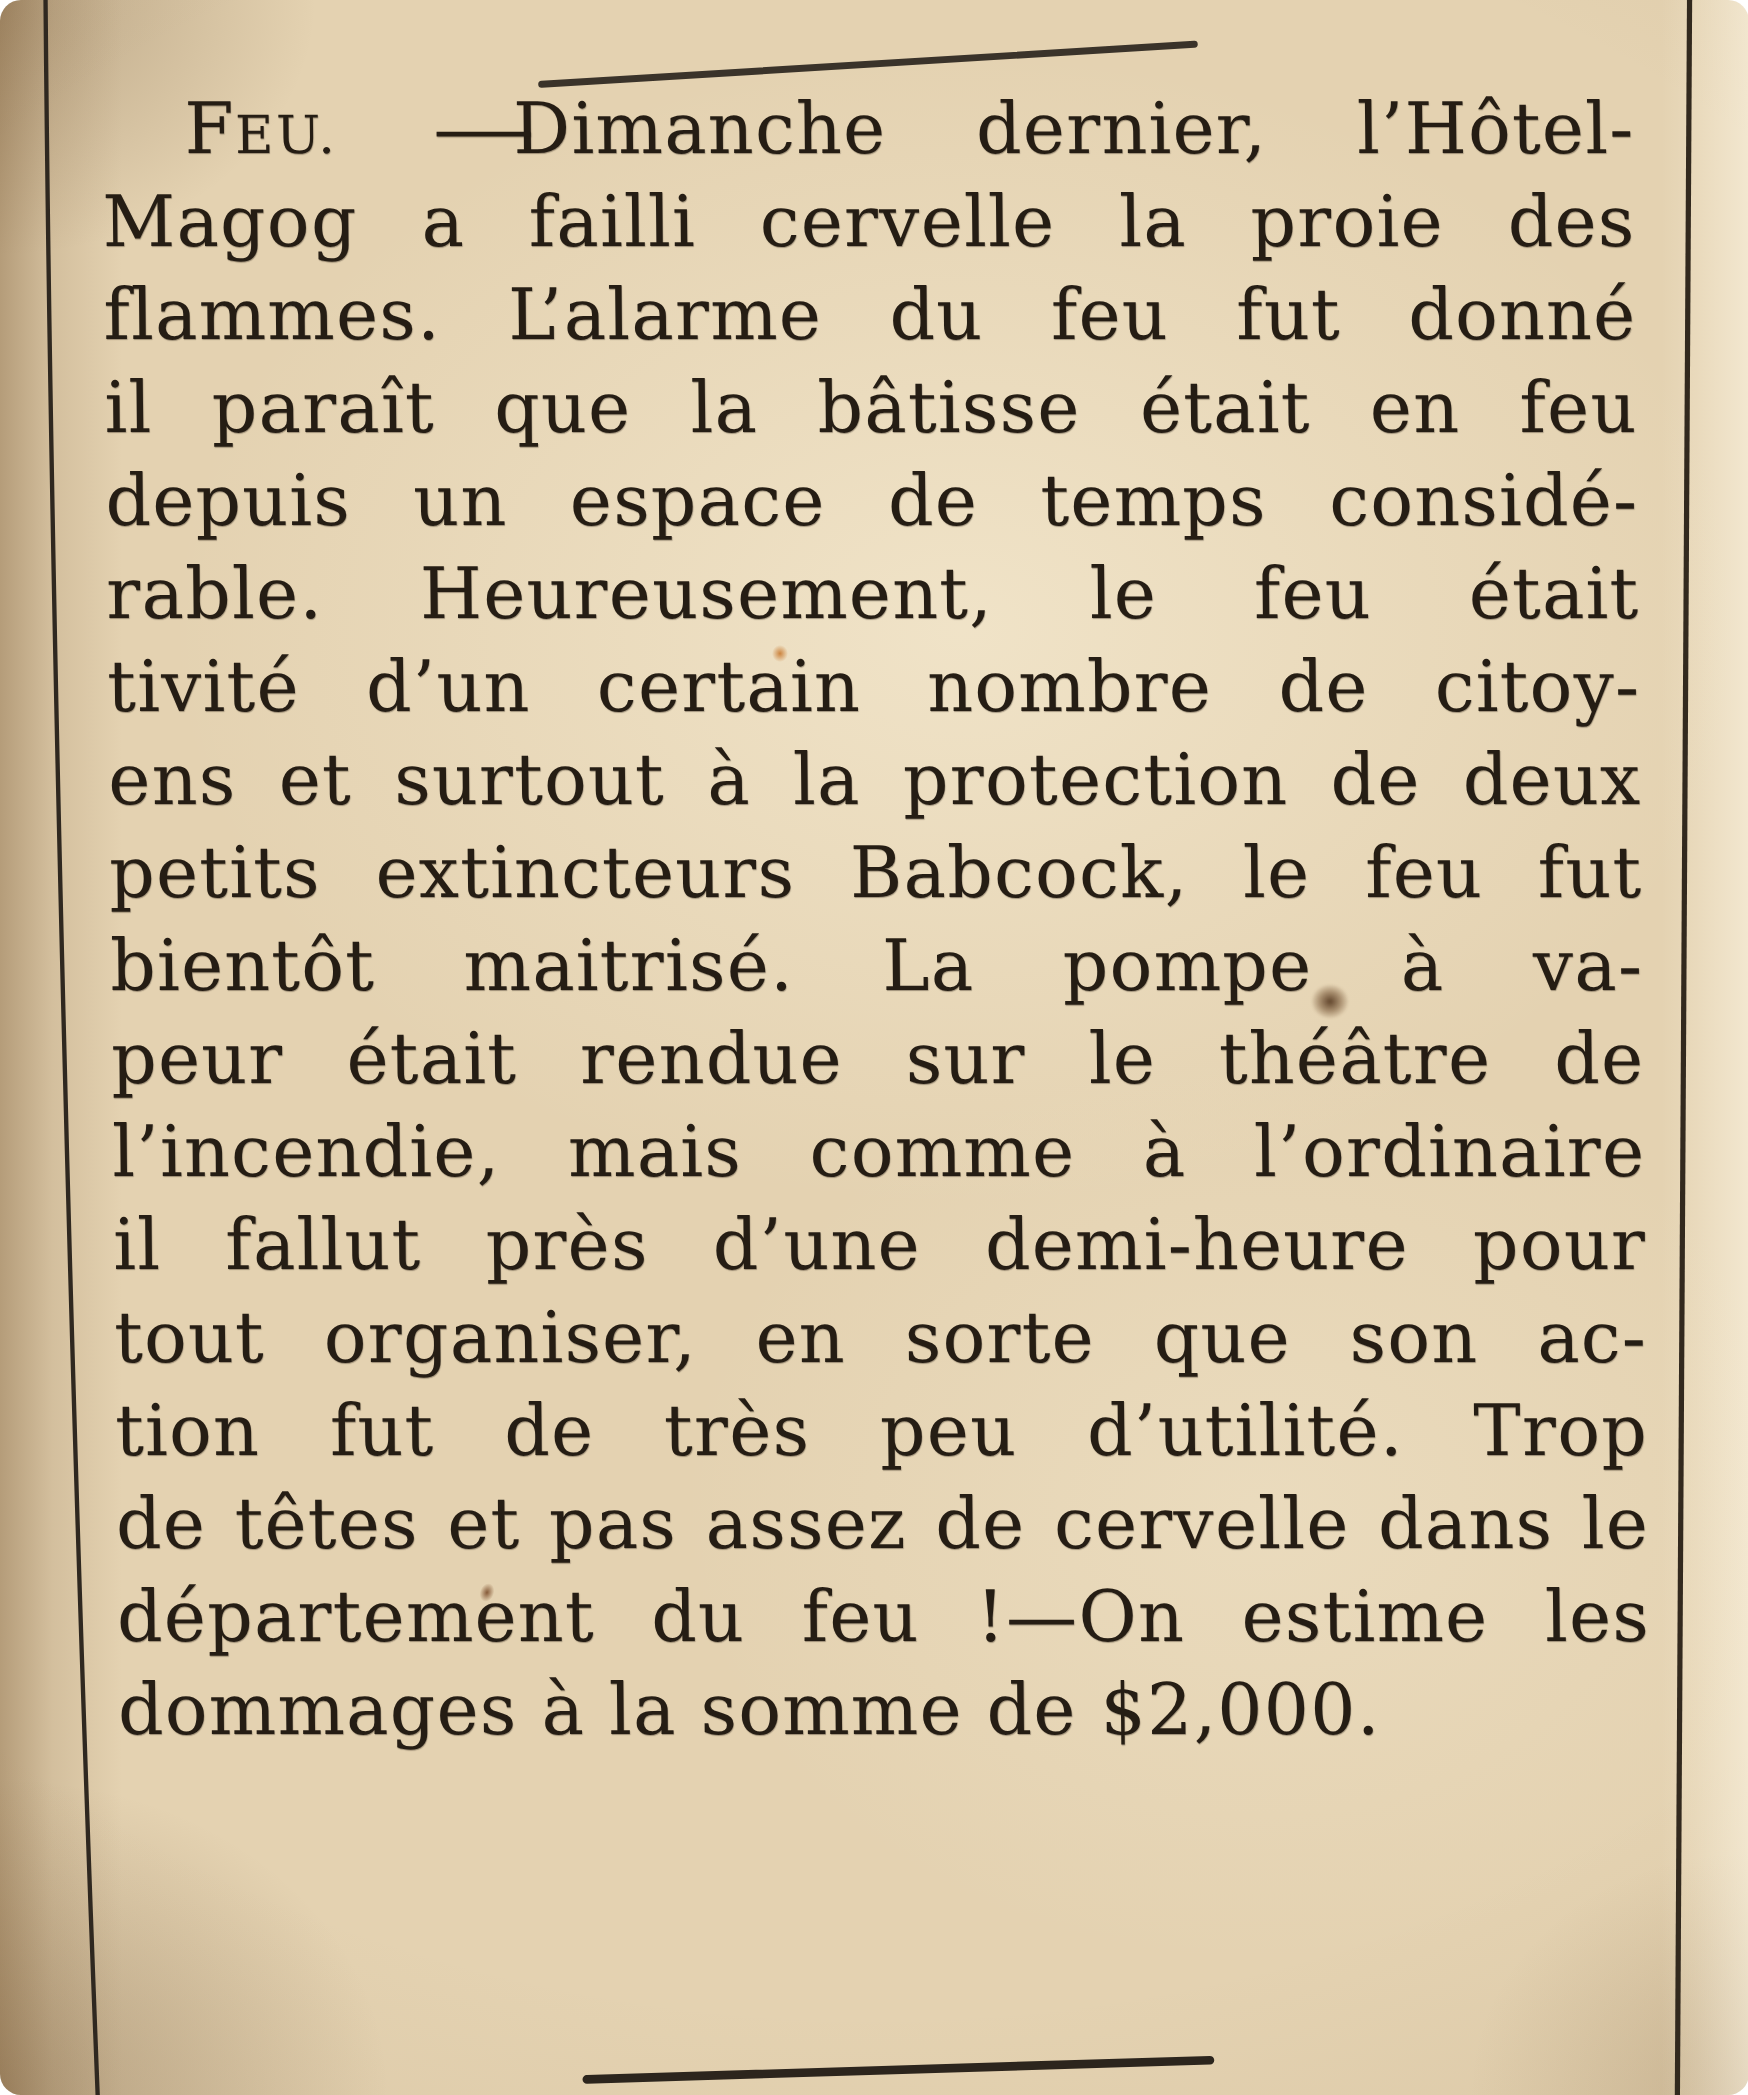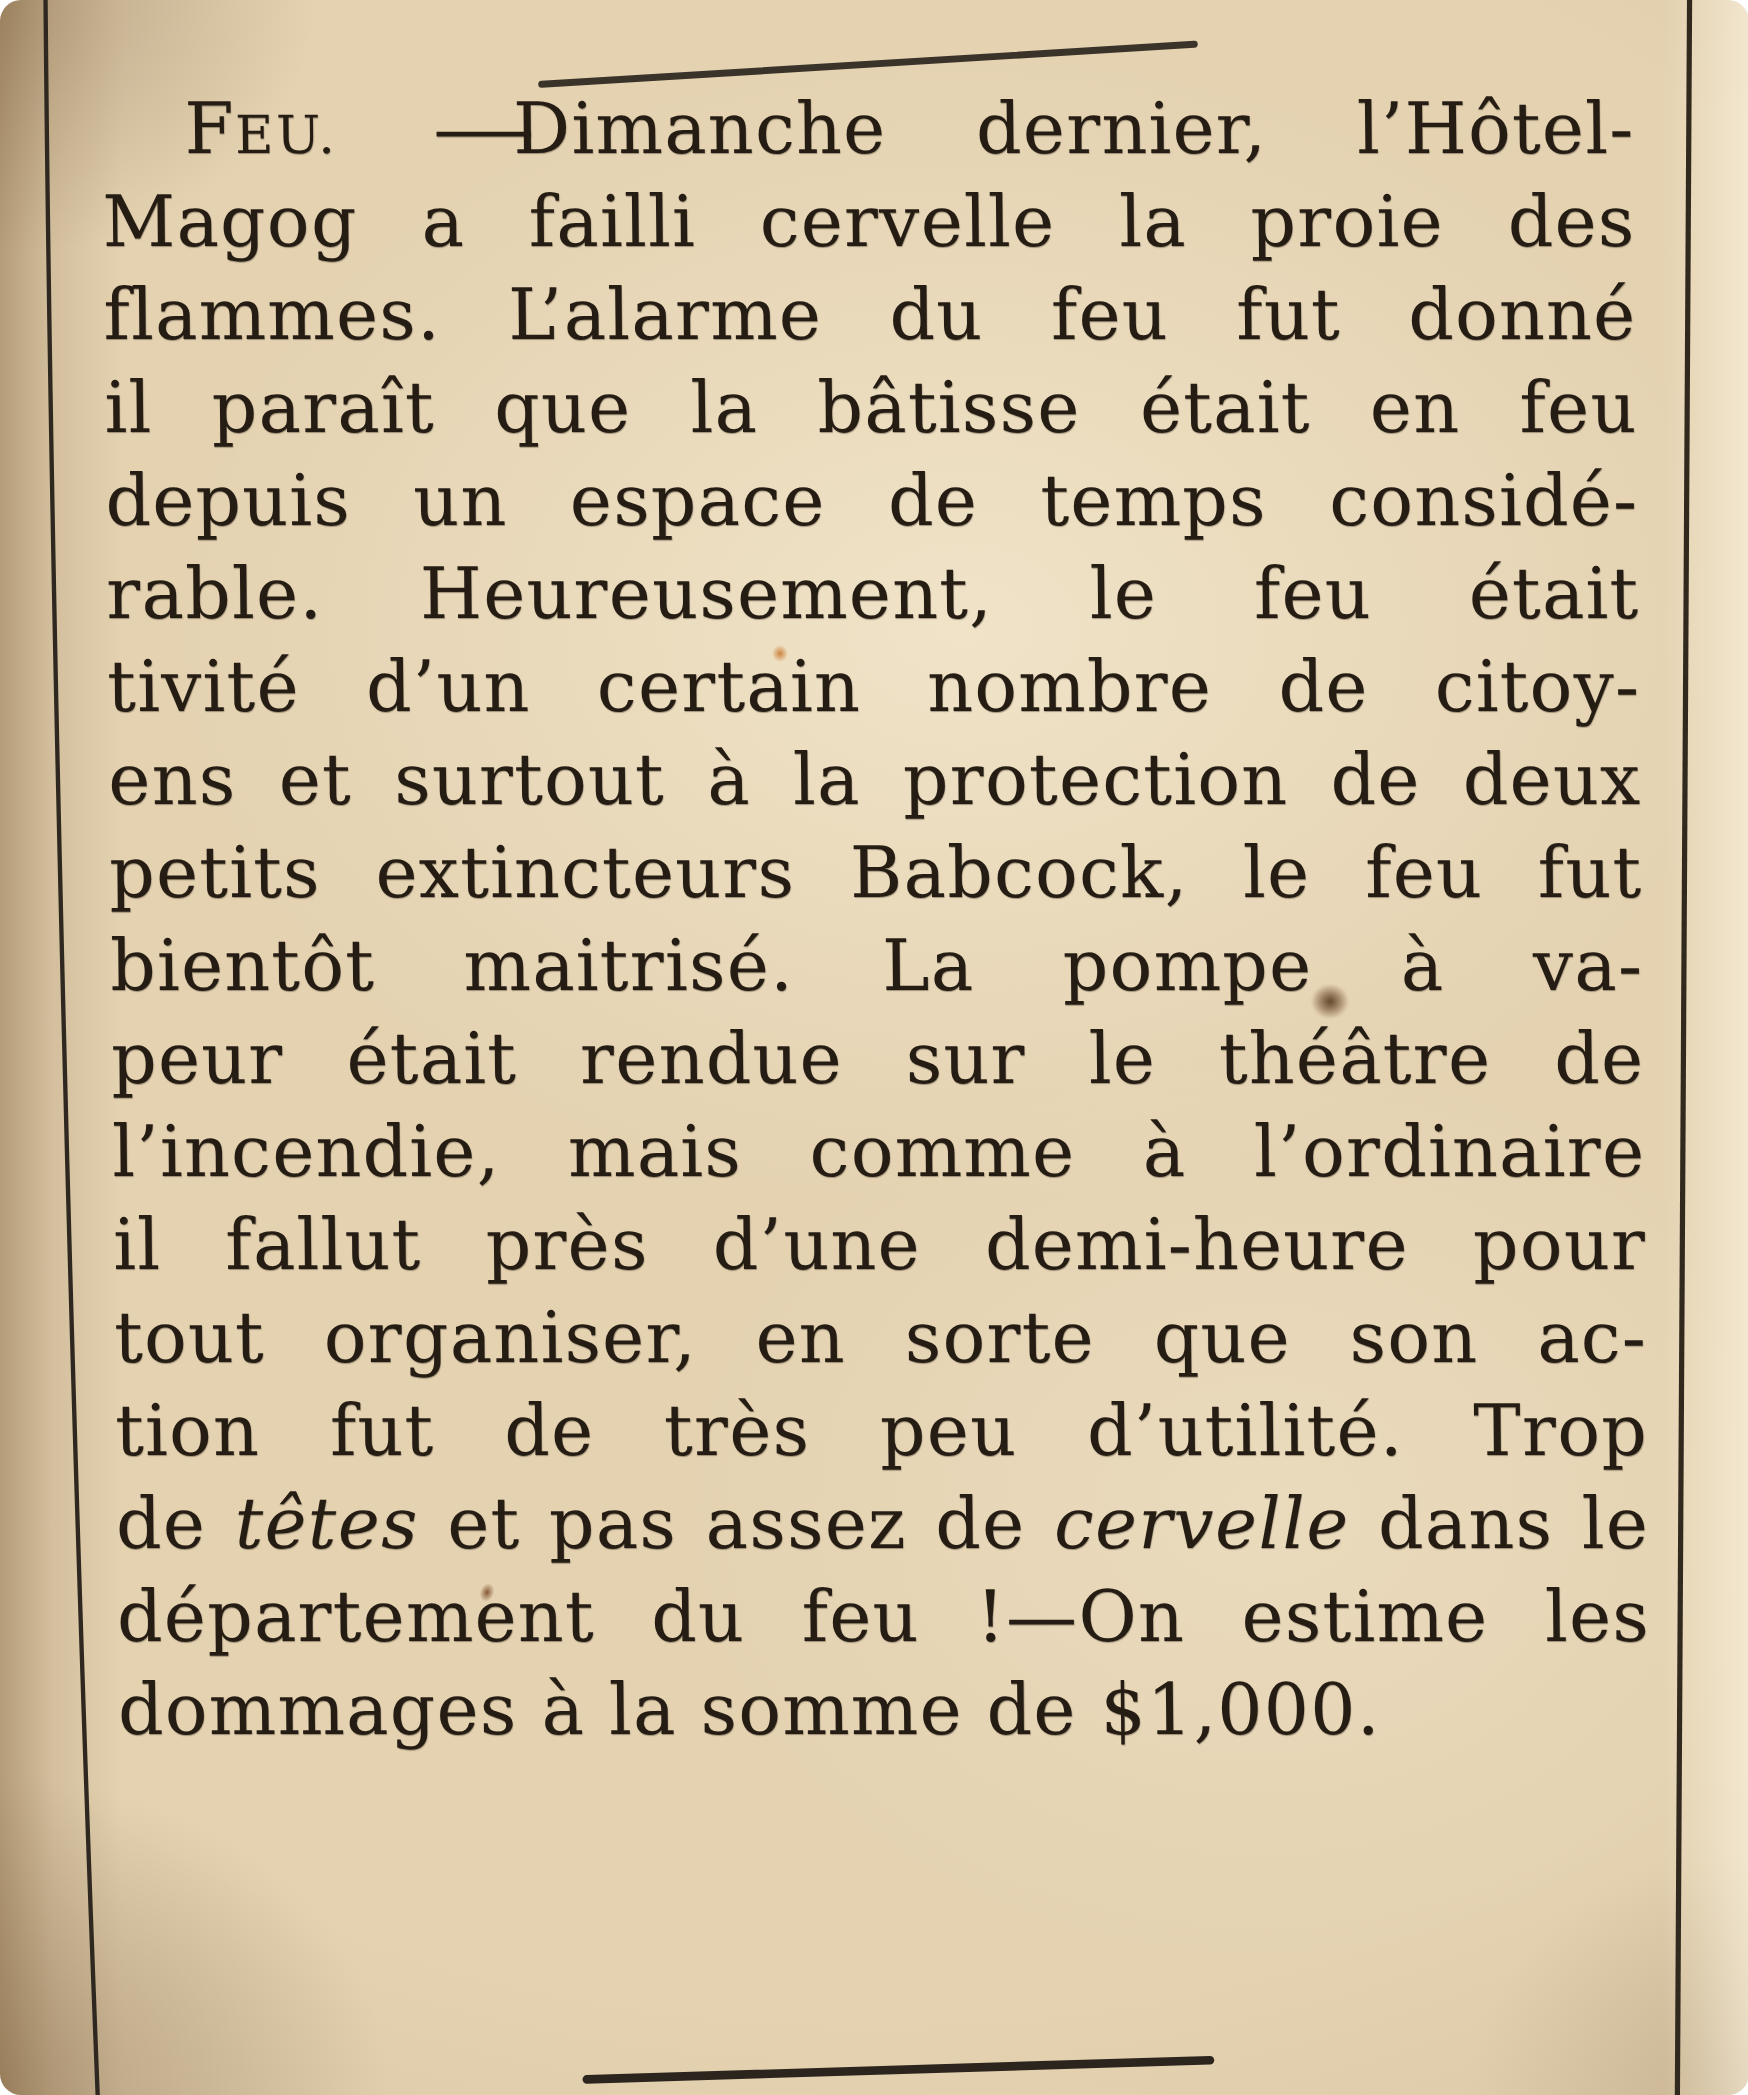--- a/index.html
+++ b/index.html
@@ -32,21 +32,21 @@
     text-shadow:0.5px 0.5px 1px rgba(40,30,18,0.38);
   }
   .line{
     height:93px;line-height:93px;
     text-align:justify;text-align-last:justify;
     white-space:normal;
   }
   .line.first{text-indent:83px;}
   .line.last{text-align-last:left;}
   .sc{font-size:0.74em;letter-spacing:2.6px;}
-  .italic{font-style:italic;}
+  .italic{}
   .dash{display:inline-block;transform:scaleX(1.45);margin:0 12px 0 8.7px;}
   .stain{position:absolute;border-radius:50%;z-index:1;}
   #stain-ink{
     left:1311px;top:984px;width:38px;height:35px;
     background:radial-gradient(closest-side, rgba(74,44,20,0.85), rgba(94,58,26,0.45) 55%, rgba(94,58,26,0) 100%);
     filter:blur(0.9px);
   }
   #stain-orange{
     left:772px;top:645px;width:15.6px;height:17.4px;
     background:radial-gradient(closest-side, rgba(200,122,48,0.9), rgba(200,122,48,0) 100%);
@@ -84,17 +84,17 @@
       <div class="line"><span>ens et surtout à la protection de deux</span></div>
       <div class="line"><span>petits extincteurs Babcock, le feu fut</span></div>
       <div class="line"><span>bientôt maitrisé. La pompe à va-</span></div>
       <div class="line"><span>peur était rendue sur le théâtre de</span></div>
       <div class="line"><span>l’incendie, mais comme à l’ordinaire</span></div>
       <div class="line"><span>il fallut près d’une demi-heure pour</span></div>
       <div class="line"><span>tout organiser, en sorte que son ac-</span></div>
       <div class="line"><span>tion fut de très peu d’utilité. Trop</span></div>
       <div class="line"><span>de </span><span class="italic">têtes</span><span> et pas assez de </span><span class="italic">cervelle</span><span> dans le</span></div>
       <div class="line"><span>département du feu !—On estime les</span></div>
-      <div class="line last"><span>dommages à la somme de $1,000.</span></div>
+      <div class="line last"><span>dommages à la somme de $2,000.</span></div>
     </div>
 
 </div>
 
 
 </body></html>

